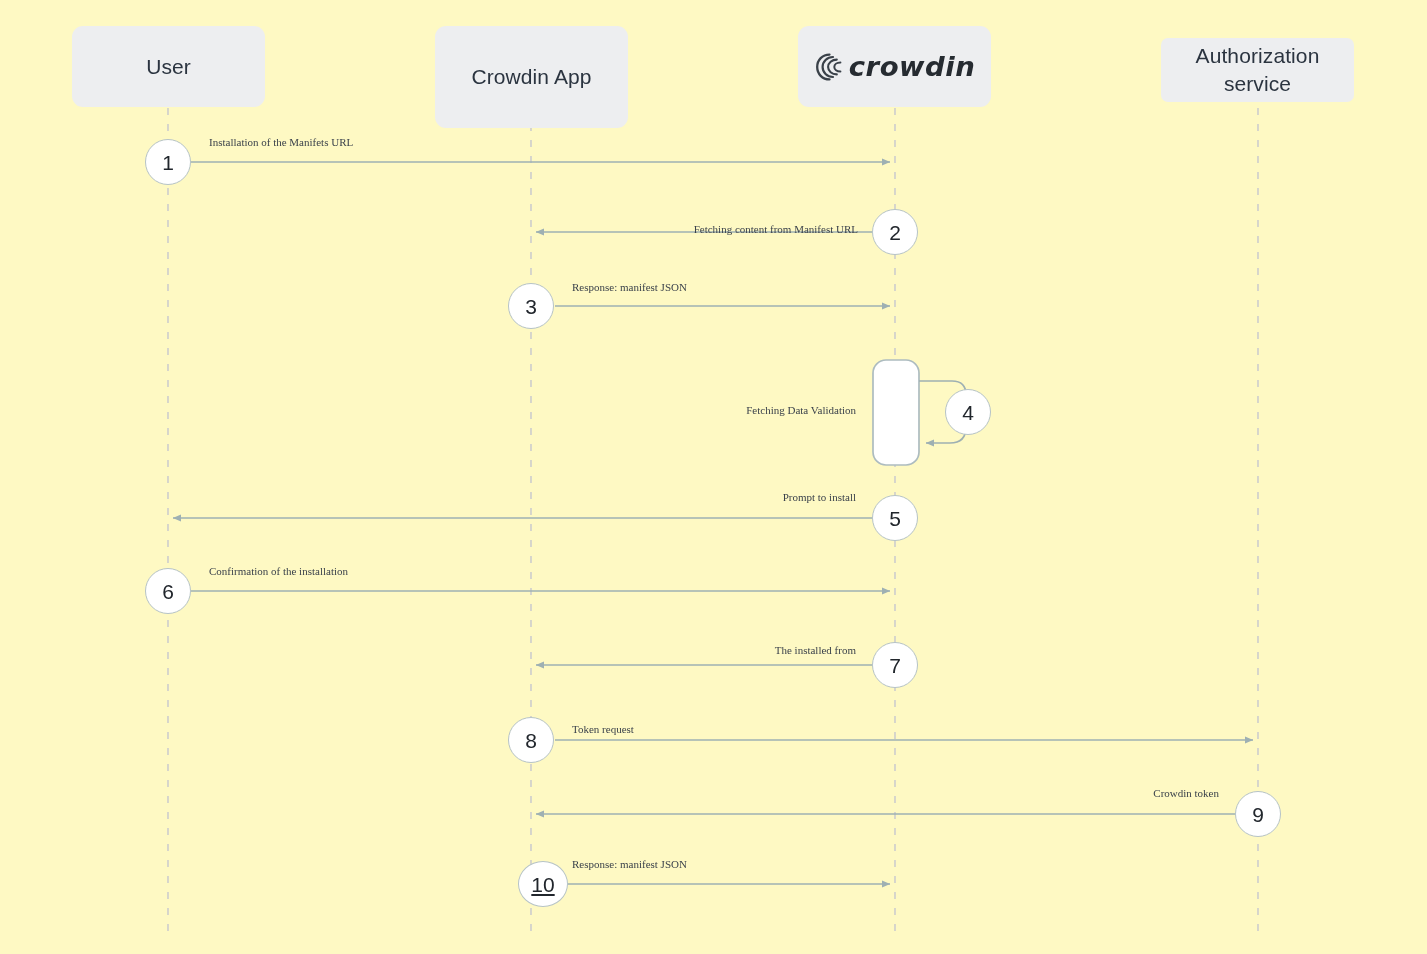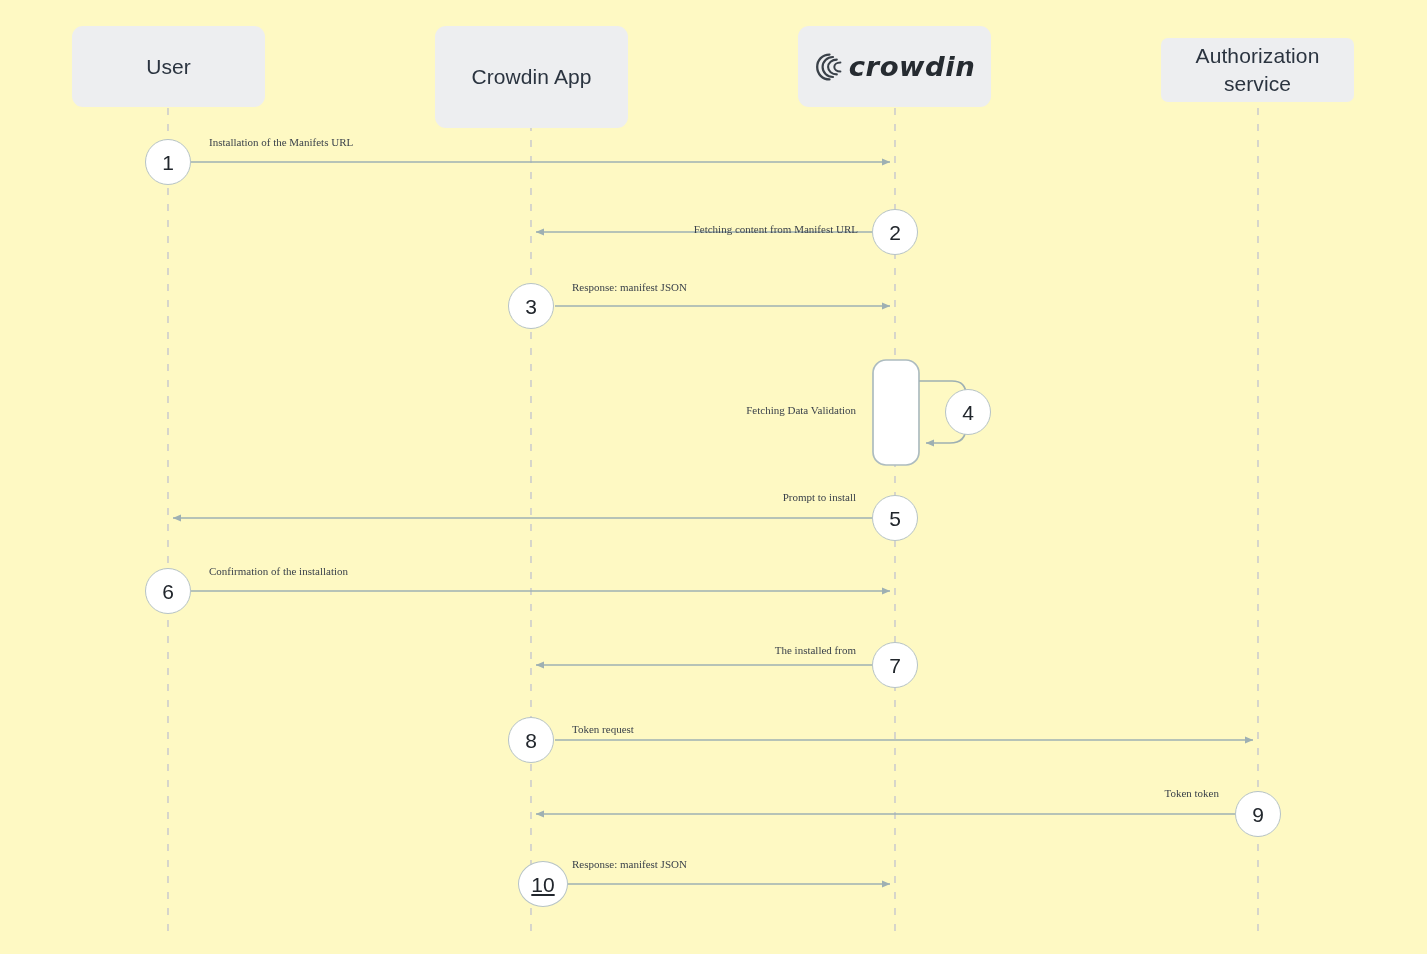--- a/index.html
+++ b/index.html
@@ -175,21 +175,21 @@
   <div class="msg-label to-left" style="left:856px; top:405px;">Fetching Data Validation</div>
 
   <div class="msg-label to-left" style="left:856px; top:492px;">Prompt to install</div>
 
   <div class="msg-label to-right" style="left:209px; top:566px;">Confirmation of the installation</div>
 
   <div class="msg-label to-left" style="left:856px; top:645px;">The installed from</div>
 
   <div class="msg-label to-right" style="left:572px; top:714px;margin-top:10px;">Token request</div>
 
-  <div class="msg-label to-left" style="left:1219px; top:788px;">Token token</div>
+  <div class="msg-label to-left" style="left:1219px; top:788px;">Crowdin token</div>
 
   <div class="msg-label to-right" style="left:572px; top:859px;">Response: manifest JSON</div>
 
   <div class="step-circle" style="left:168px; top:162px;">
     <span>1</span>
   </div>
 
   <div class="step-circle" style="left:895px; top:232px;">
     <span>2</span>
   </div>

